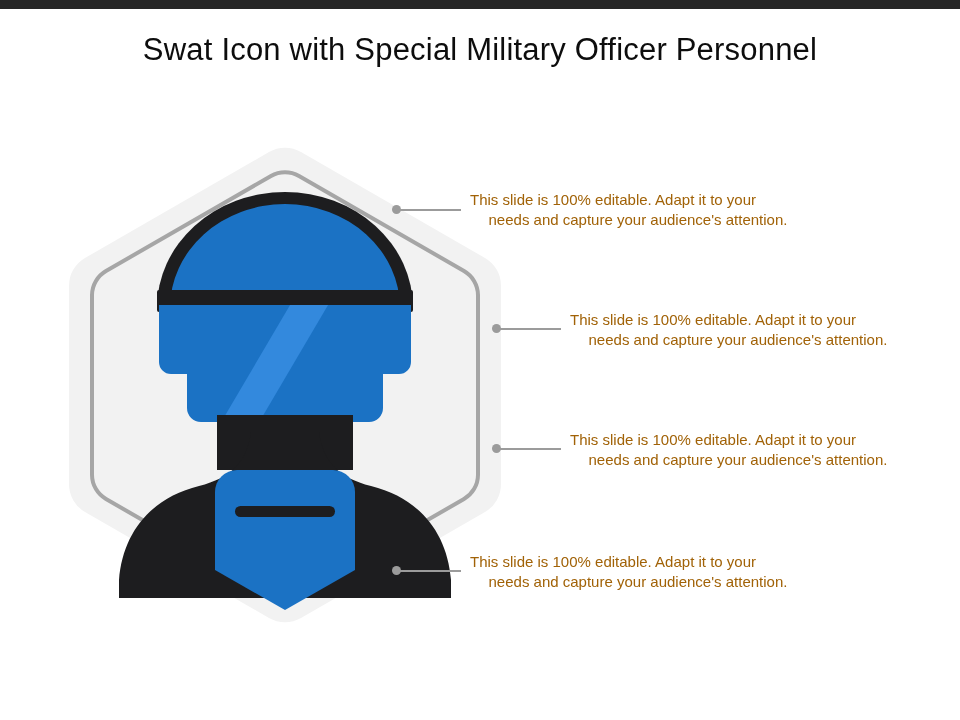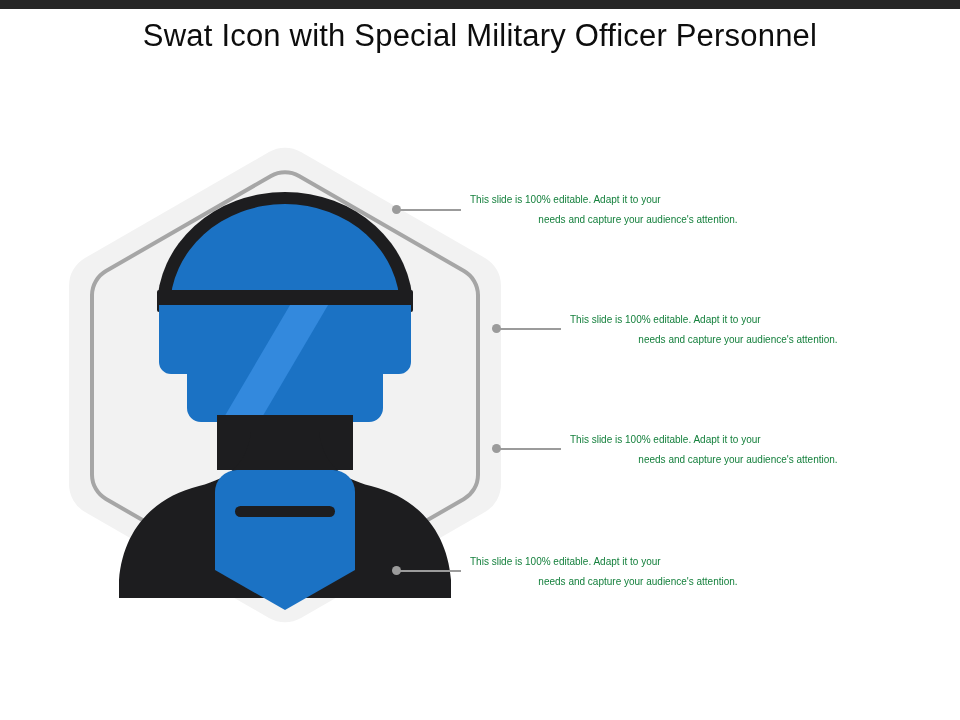--- a/index.html
+++ b/index.html
@@ -24,21 +24,21 @@
     left: 0;
     top: 0;
     width: 960px;
     height: 9px;
     background: #262626;
   }
   
   .page-title {
     position: absolute;
     left: 0;
-    top: 18px;
+    top: 32px;
     width: 960px;
     text-align: center;
     font-family: "Liberation Sans", sans-serif;
     font-size: 31px;
     font-weight: 400;
     letter-spacing: 0.2px;
     color: #0d0d0d;
     white-space: nowrap;
   }
   
@@ -69,23 +69,23 @@
     height: 2px;
     background: #9b9b9b;
     left: 7px;
     top: 3.5px;
   }
 
   
   .callout-text {
     position: absolute;
     font-family: "Liberation Sans", sans-serif;
-    font-size: 10px;
+    font-size: 15px;
     line-height: 20px;
-    color: #15803d;
+    color: #a16207;
     width: 330px;
   }
   .callout-text .line { display: block; white-space: nowrap; }
   .callout-text .line2 { padding-left: 6px; text-align: center; }
 </style>
 </head>
 <body>
 
 <div id="slide">
 

